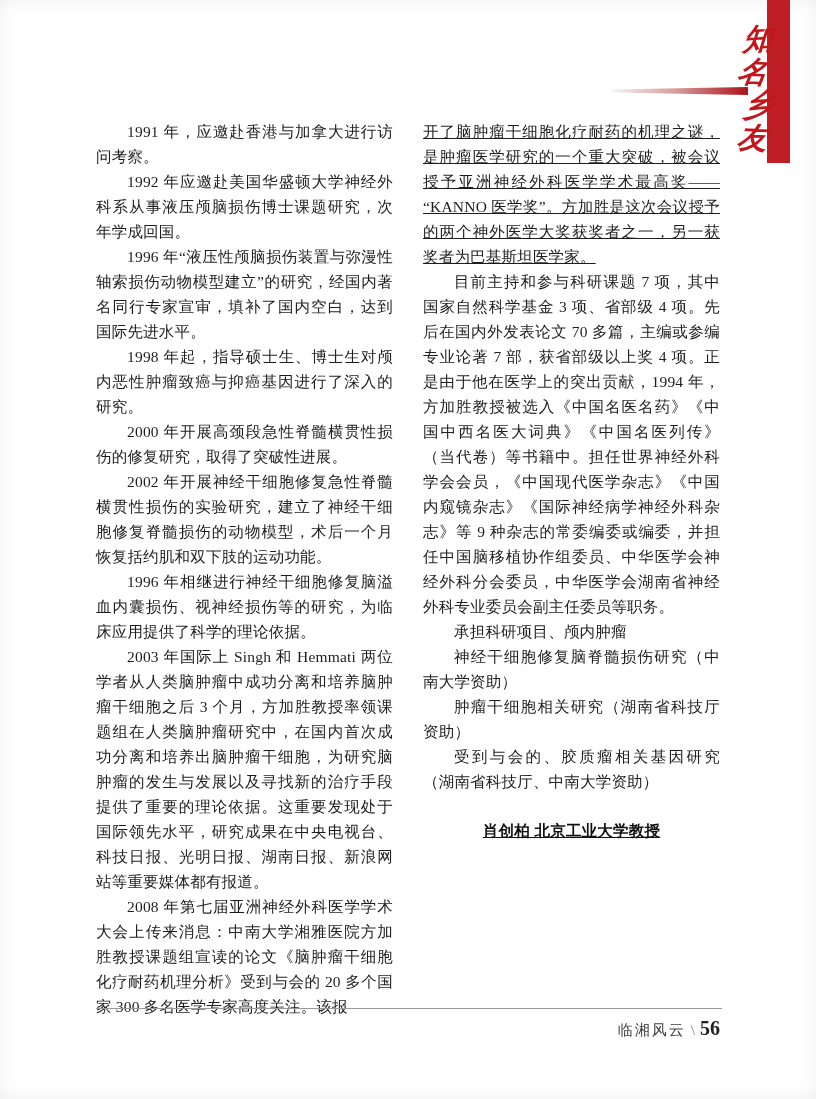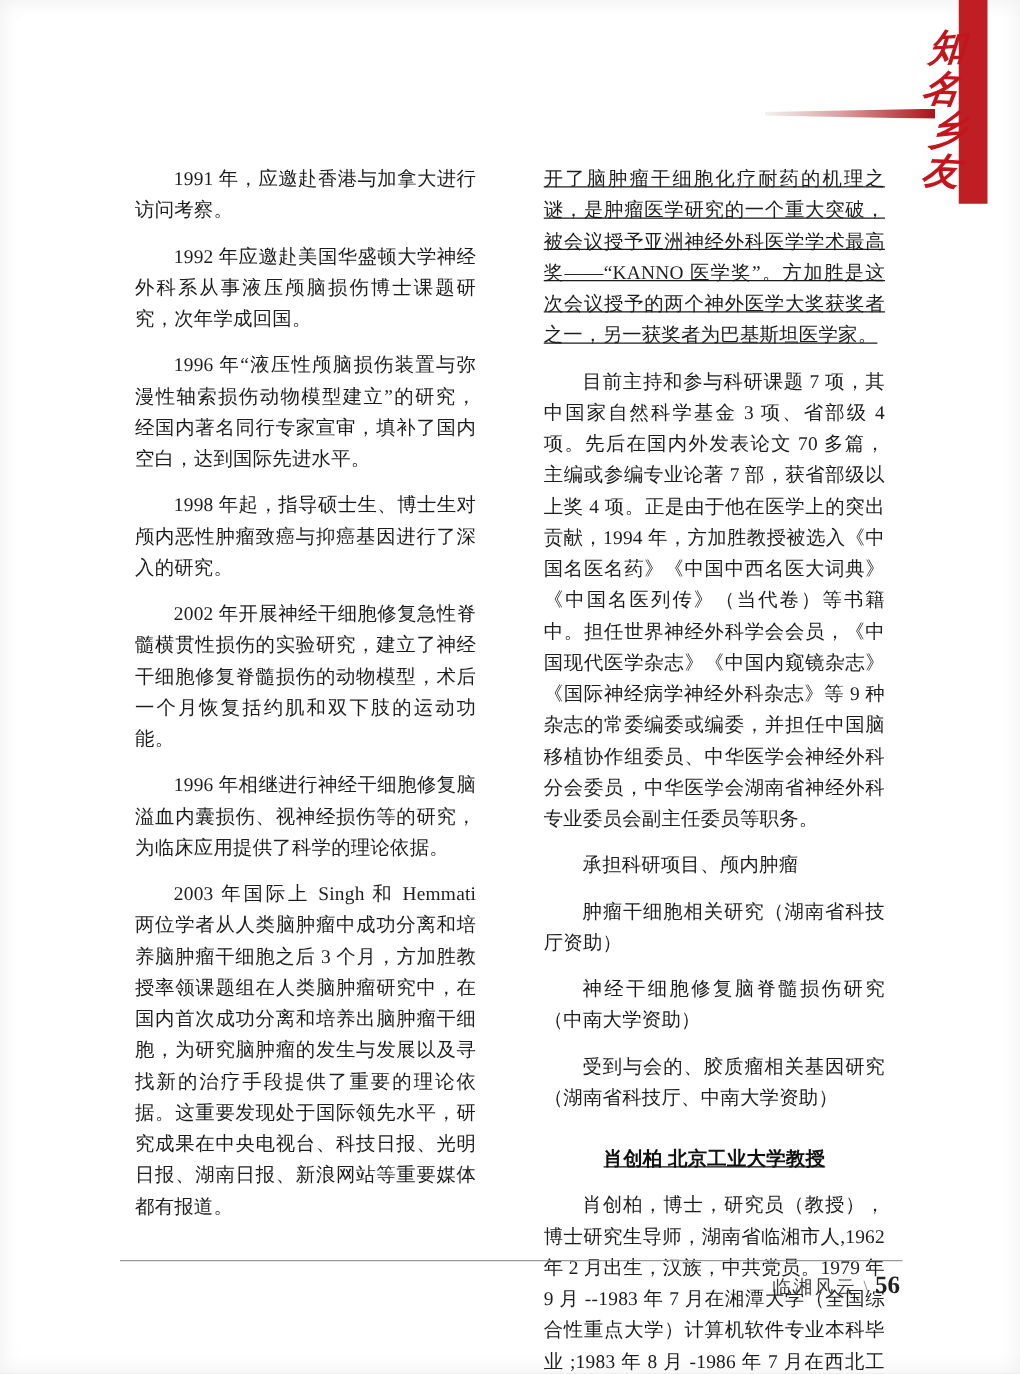--- a/index.html
+++ b/index.html
@@ -31,21 +31,21 @@
   .deco-wedge{
     position:absolute;top:87px;left:612px;width:136px;height:8px;
     background:linear-gradient(90deg,rgba(170,170,170,.15),rgba(190,80,80,.55) 45%,#a8131a 100%);
     clip-path:polygon(0 32%,100% 0,100% 100%,0 68%);
   }
   
   .col{position:absolute;top:119px;width:297px;}
   .col-left{left:96px;}
   .col-right{left:423px;}
   .col p{
-    margin:12px;
+    margin:0;
     font-size:15.5px;
     line-height:25px;
     text-align:justify;
     text-indent:2em;
     letter-spacing:.2px;
   }
   .col p.noindent{text-indent:0;text-decoration:underline;}
   .col p.subhead{
     font-family:"Liberation Sans","DejaVu Sans",sans-serif;
     font-weight:bold;
@@ -84,34 +84,35 @@
     <span>名</span>
     <span>乡</span>
     <span>友</span>
   </div>
 
   <div class="col col-left">
     <p>1991 年，应邀赴香港与加拿大进行访问考察。</p>
     <p>1992 年应邀赴美国华盛顿大学神经外科系从事液压颅脑损伤博士课题研究，次年学成回国。</p>
     <p>1996 年“液压性颅脑损伤装置与弥漫性轴索损伤动物模型建立”的研究，经国内著名同行专家宣审，填补了国内空白，达到国际先进水平。</p>
     <p>1998 年起，指导硕士生、博士生对颅内恶性肿瘤致癌与抑癌基因进行了深入的研究。</p>
+    <p>2000 年开展高颈段急性脊髓横贯性损伤的修复研究，取得了突破性进展。</p>
     <p>2002 年开展神经干细胞修复急性脊髓横贯性损伤的实验研究，建立了神经干细胞修复脊髓损伤的动物模型，术后一个月恢复括约肌和双下肢的运动功能。</p>
     <p>1996 年相继进行神经干细胞修复脑溢血内囊损伤、视神经损伤等的研究，为临床应用提供了科学的理论依据。</p>
     <p>2003 年国际上 Singh 和 Hemmati 两位学者从人类脑肿瘤中成功分离和培养脑肿瘤干细胞之后 3 个月，方加胜教授率领课题组在人类脑肿瘤研究中，在国内首次成功分离和培养出脑肿瘤干细胞，为研究脑肿瘤的发生与发展以及寻找新的治疗手段提供了重要的理论依据。这重要发现处于国际领先水平，研究成果在中央电视台、科技日报、光明日报、湖南日报、新浪网站等重要媒体都有报道。</p>
+    <p>2008 年第七届亚洲神经外科医学学术大会上传来消息：中南大学湘雅医院方加胜教授课题组宣读的论文《脑肿瘤干细胞化疗耐药机理分析》受到与会的 20 多个国家 300 多名医学专家高度关注。该报</p>
   </div>
 
   <div class="col col-right">
     <p class="noindent">开了脑肿瘤干细胞化疗耐药的机理之谜，是肿瘤医学研究的一个重大突破，被会议授予亚洲神经外科医学学术最高奖——“KANNO 医学奖”。方加胜是这次会议授予的两个神外医学大奖获奖者之一，另一获奖者为巴基斯坦医学家。</p>
     <p>目前主持和参与科研课题 7 项，其中国家自然科学基金 3 项、省部级 4 项。先后在国内外发表论文 70 多篇，主编或参编专业论著 7 部，获省部级以上奖 4 项。正是由于他在医学上的突出贡献，1994 年，方加胜教授被选入《中国名医名药》《中国中西名医大词典》《中国名医列传》（当代卷）等书籍中。担任世界神经外科学会会员，《中国现代医学杂志》《中国内窥镜杂志》《国际神经病学神经外科杂志》等 9 种杂志的常委编委或编委，并担任中国脑移植协作组委员、中华医学会神经外科分会委员，中华医学会湖南省神经外科专业委员会副主任委员等职务。</p>
     <p>承担科研项目、颅内肿瘤</p>
+    <p>神经干细胞修复脑脊髓损伤研究（中南大学资助）</p>
     <p>肿瘤干细胞相关研究（湖南省科技厅资助）</p>
-    <p>神经干细胞修复脑脊髓损伤研究（中南大学资助）</p>
     <p>受到与会的、胶质瘤相关基因研究（湖南省科技厅、中南大学资助）</p>
     <p class="subhead">肖创柏 北京工业大学教授</p>
-    <p>肖创柏，博士，研究员（教授），博士研究生导师，湖南省临湘市人,1962 年 2 月出生，汉族，中共党员。1979 年 9 月 --1983 年 7 月在湘潭大学（全国综合性重点大学）计算机软件专业本科毕业 ;1983 年 8 月 -1986 年 7 月在西北工业</p>
   </div>
 
   <div class="footer-rule"></div>
   <div class="footer">
     <span class="journal">临湘风云</span><span class="sep">\</span><span class="pagenum">56</span>
   </div>
 
 </div>
 
 </body></html>

